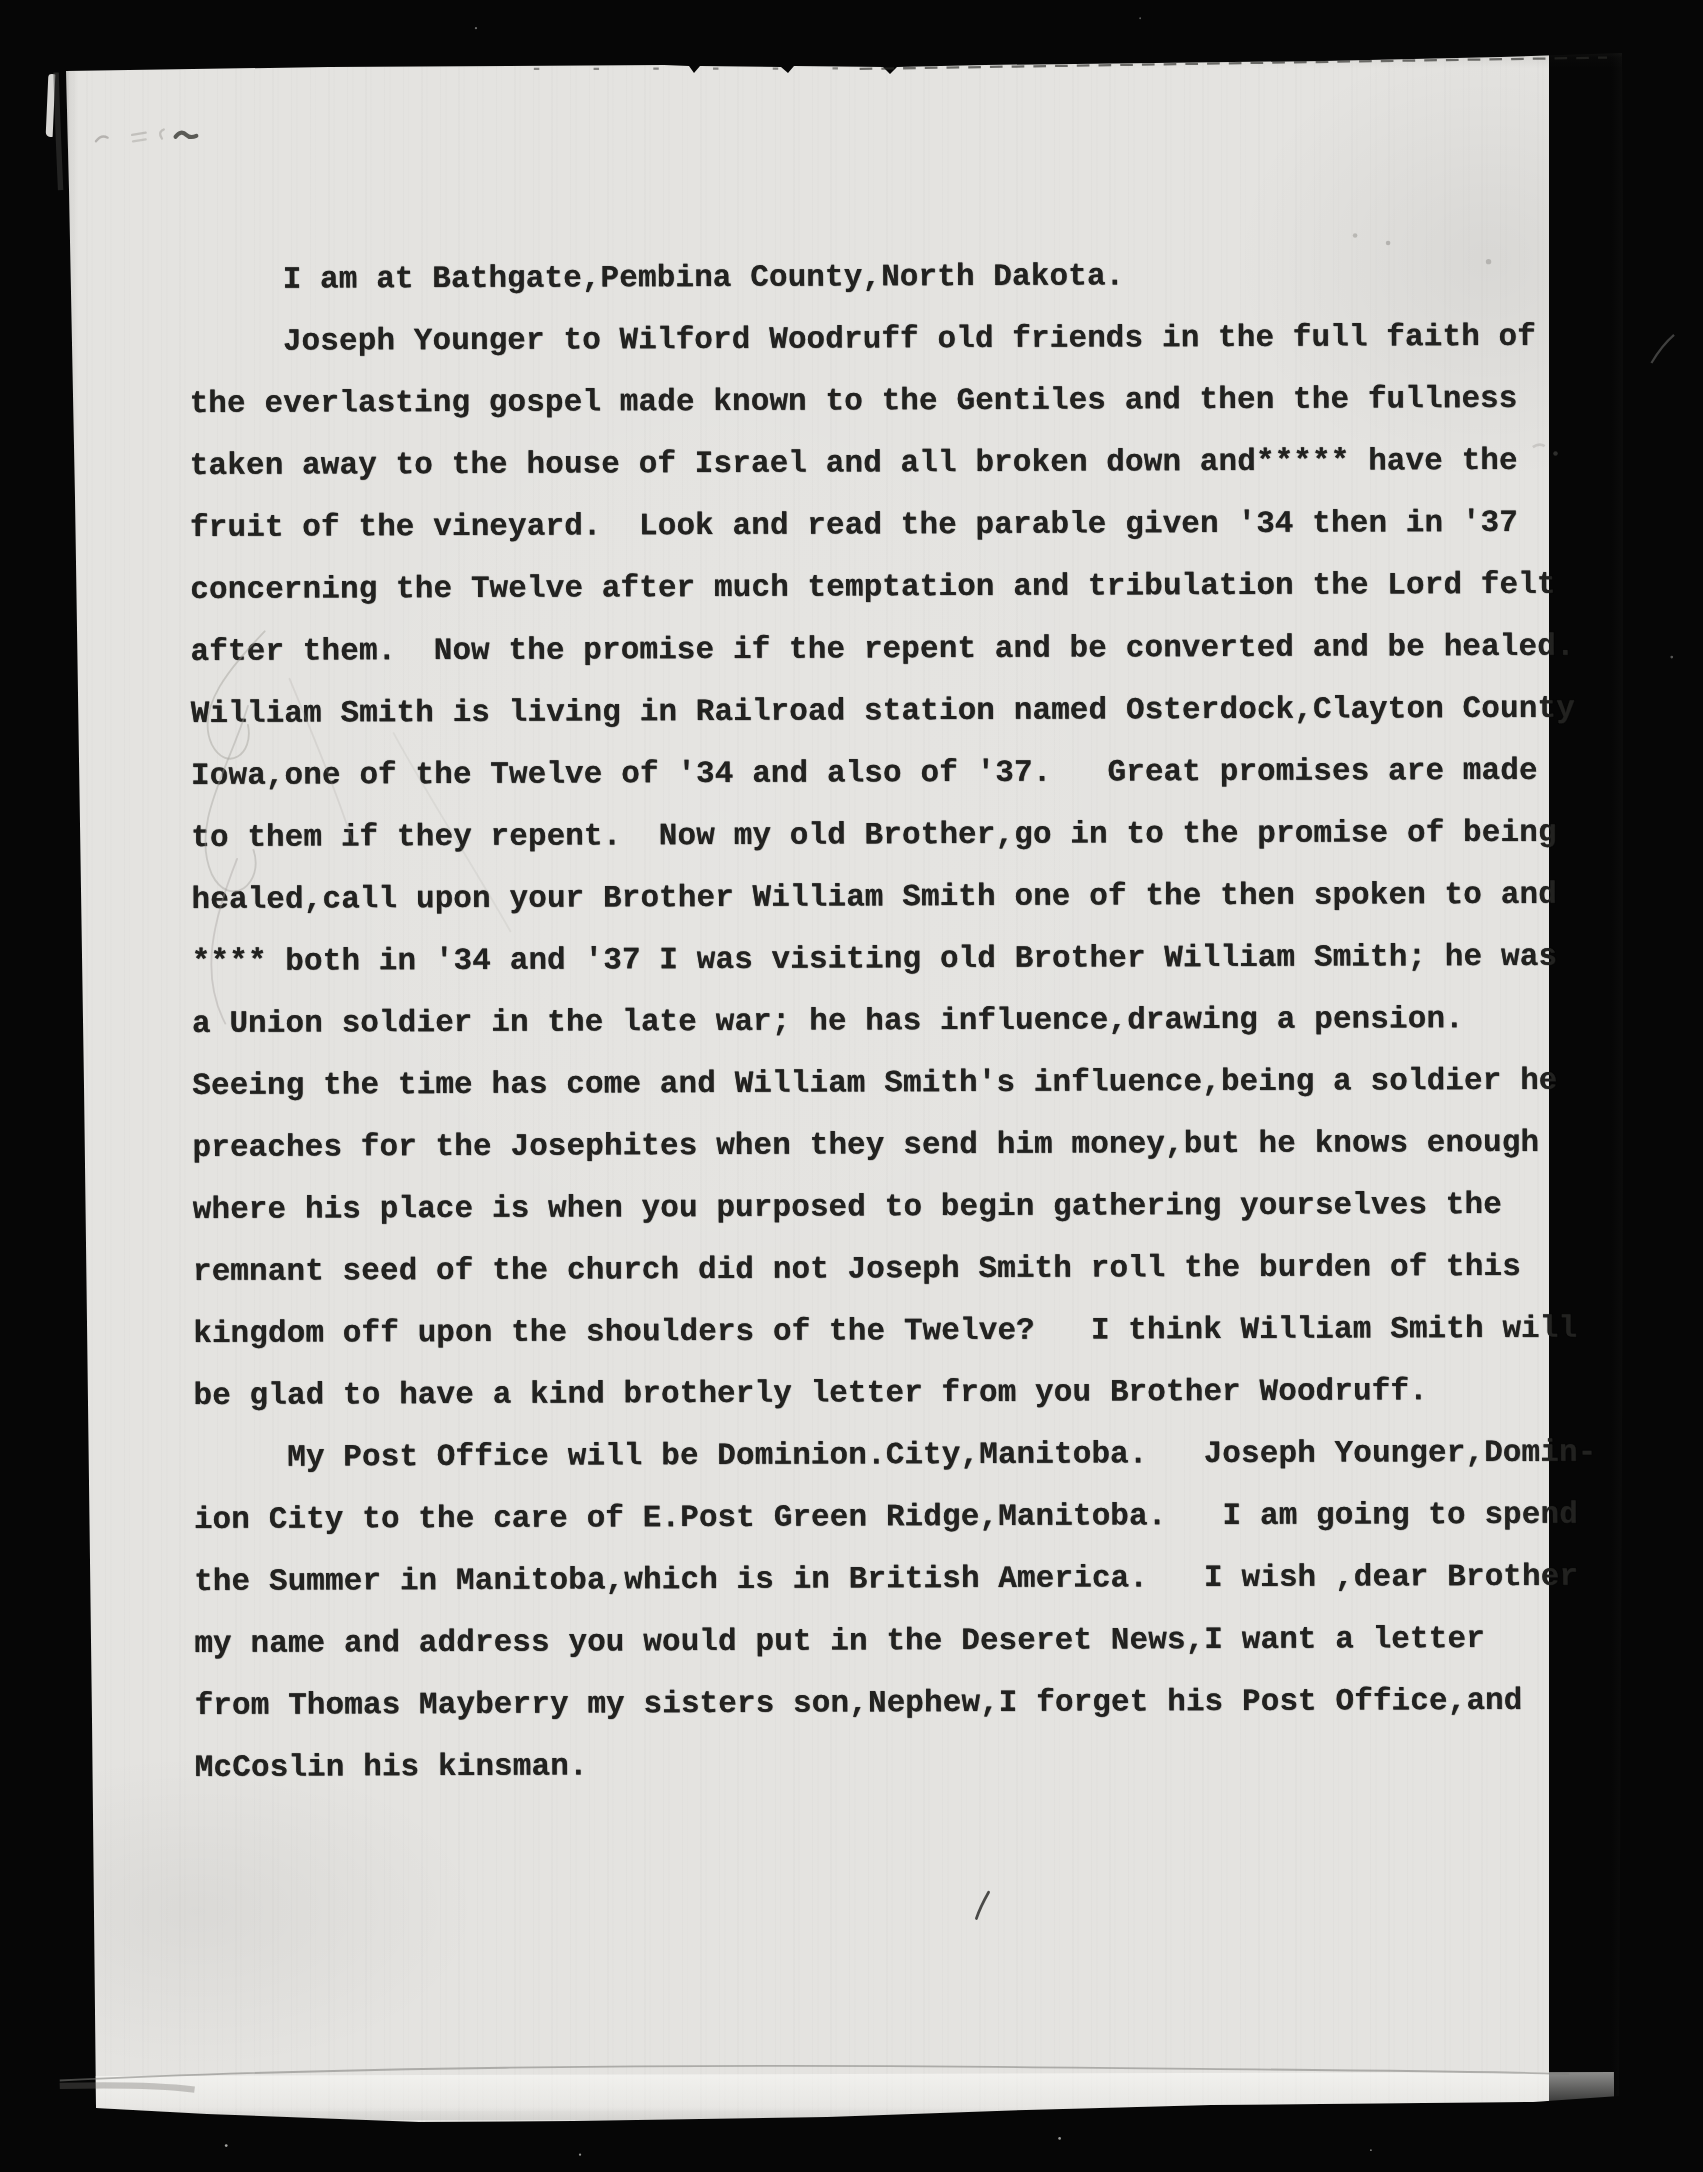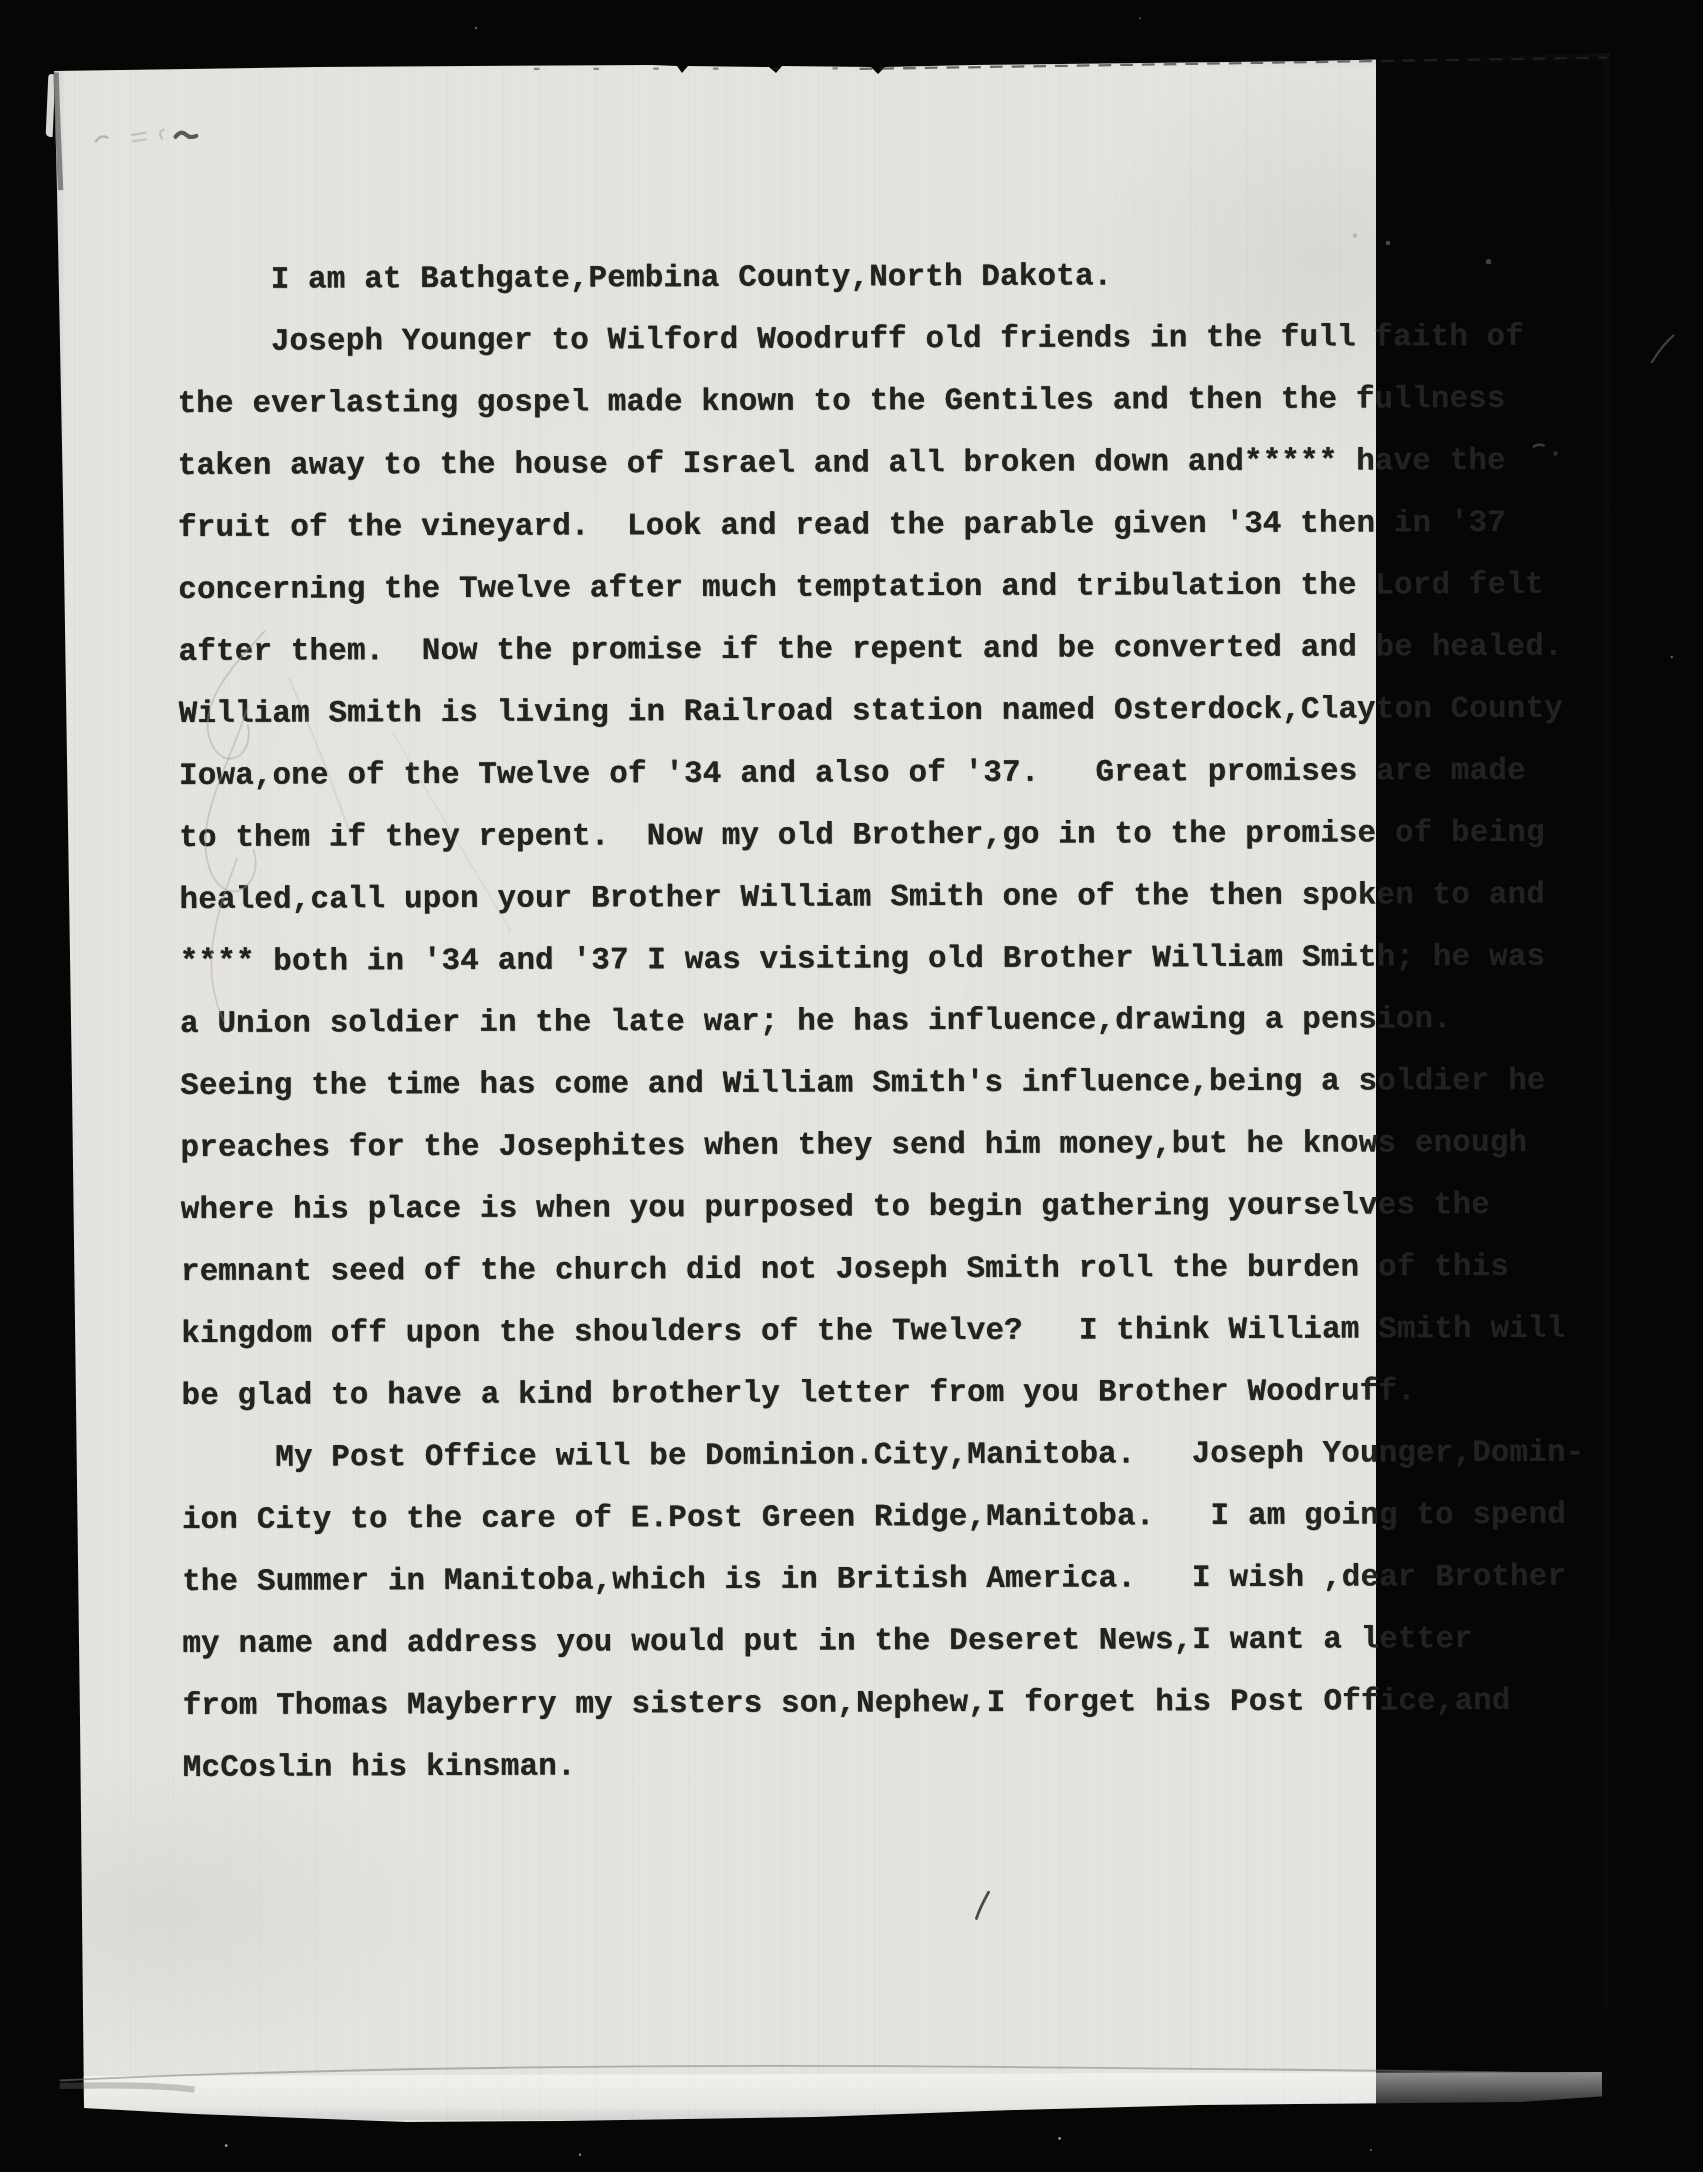--- a/index.html
+++ b/index.html
@@ -9,22 +9,22 @@
   }
   .stage {
     position: relative;
     width: 1703px;
     height: 2172px;
     background: #060606;
     overflow: hidden;
   }
   .paper {
     position: absolute;
-    left: 0; top: 0;
-    width: 1376px;
+    left: 12px; top: 0;
+    width: 1537px;
     height: 2172px;
     background:
       radial-gradient(ellipse 769px 860px at 46% 38%, rgba(255,255,255,0.055), rgba(255,255,255,0) 70%),
       radial-gradient(ellipse 407px 226px at 12% 88%, rgba(0,0,0,0.045), rgba(0,0,0,0) 70%),
       radial-gradient(ellipse 362px 317px at 96% 12%, rgba(0,0,0,0.05), rgba(0,0,0,0) 70%),
       #e4e3e0;
     clip-path: polygon(
       54px 71px, 317px 67px, 652px 65px, 677px 66px, 682px 73px, 688px 66px,
       769px 67px, 776px 73px, 782px 66px, 871px 67px, 878px 74px, 885px 67px,
       973px 65px, 1312px 61px, 1489px 57px, 1610px 53px,

